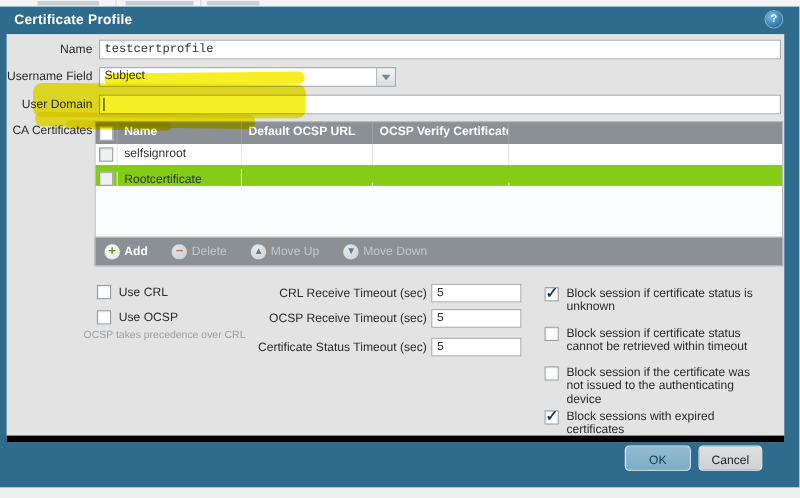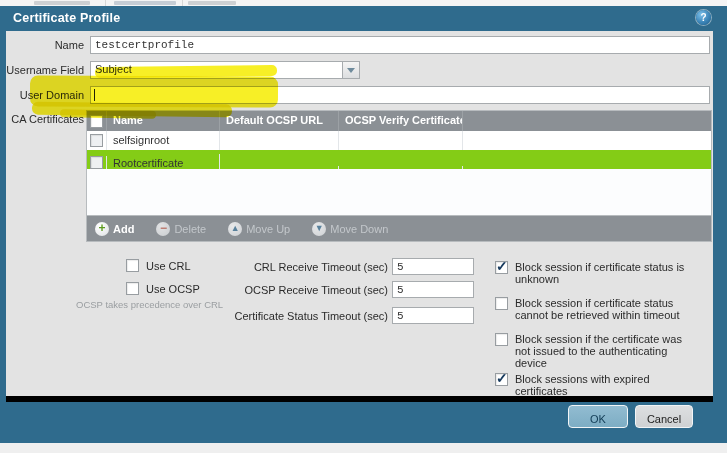--- a/index.html
+++ b/index.html
@@ -64,21 +64,21 @@
   .tbtn.disabled { color:#c3c7cb; font-weight:normal; cursor:default; }
   .ticon { width:14px; height:14px; border-radius:50%; background:radial-gradient(circle at 35% 30%, #ffffff, #e8eaec 70%, #cfd2d5);
     text-align:center; line-height:13px; font-weight:bold; font-size:12px; flex:none; }
   .ticon.add { color:#5d9b1f; }
   .ticon.del { color:#c96a5a; opacity:.75; }
   .ticon.mv { color:#4d7e9e; opacity:.8; font-size:9px; }
 
   .note { position:absolute; color:#8f9396; font-size:10.5px; }
   .small-note { position:absolute; color:#9a9ea1; font-size:9.5px; }
 
-  .cbrow { position:absolute; display:flex; align-items:flex-start; gap:7px;margin-left:38px; }
+  .cbrow { position:absolute; display:flex; align-items:flex-start; gap:7px; }
   .cbrow .txt { padding-top:1px; }
 
   .t-label { position:absolute; width:282px; left:100px; text-align:right; color:#2b2b2b; }
 
   .blockopts { position:absolute; left:489px; top:230px; width:206px; display:flex; flex-direction:column; gap:4px; }
   .bopt { display:flex; gap:7px; align-items:flex-start; min-height:32px; }
   .bopt .txt { width:182px; line-height:12px; padding-top:0; }
   .bopt:last-child { min-height:18px; }
 
   

